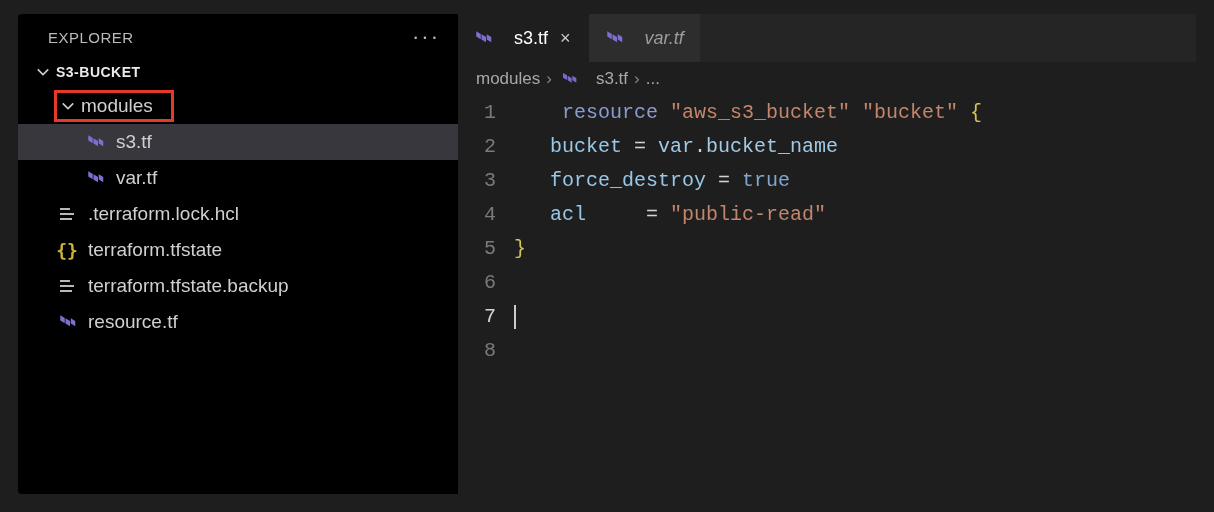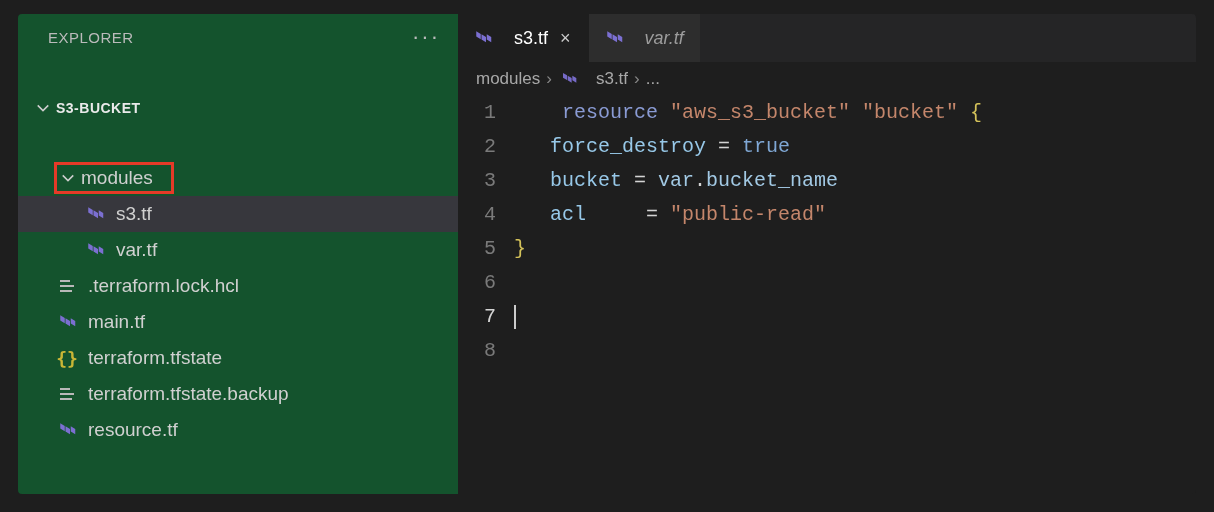--- a/index.html
+++ b/index.html
@@ -18,25 +18,24 @@
     display: flex;
     width: 100%;
     height: 100%;
     background: #1e1e1e;
     border-radius: 4px;
     overflow: hidden;
   }
   
   .sidebar {
     width: 440px;
-    background: #14532d;
+    background: #000000;
     display: flex;
     flex-direction: column;
     padding-top: 8px;
-    gap: 36px;
   }
   .sidebar-header {
     display: flex;
     align-items: center;
     justify-content: space-between;
     padding: 4px 14px 10px 30px;
     color: #bbb;
     font-size: 15px;
     letter-spacing: .5px;
   }
@@ -225,28 +224,20 @@
           </div>
           <div class="tree-row indent-0">
             <span class="file-icon list-icon">
               <span class="list-lines">
                 <span></span>
                 <span></span>
                 <span></span>
               </span>
             </span>
             <span>.terraform.lock.hcl</span>
-          </div>
-          <div class="tree-row indent-0">
-            <span class="file-icon tf-icon">
-              <svg width="18" height="18" viewBox="0 0 24 24">
-                <path fill="#7b6fd1" d="M3 3l6 3.5v7L3 10V3zm7 4l6 3.5v7l-6-3.5V7zm7 0l6 3.5v7l-6-3.5V7z"></path>
-              </svg>
-            </span>
-            <span>main.tf</span>
           </div>
           <div class="tree-row indent-0">
             <span class="file-icon json-icon">
               <span style="color:#c9b636;font-weight:700;font-family:Consolas,monospace;">{}</span>
             </span>
             <span>terraform.tfstate</span>
           </div>
           <div class="tree-row indent-0">
             <span class="file-icon list-icon">
               <span class="list-lines">
@@ -309,22 +300,22 @@
           <div>2</div>
           <div>3</div>
           <div>4</div>
           <div>5</div>
           <div>6</div>
           <div class="current">7</div>
           <div>8</div>
         </div>
       <div class="code-lines">
         <div class="line"><span class="tok-kw">resource</span> <span class="tok-str">"aws_s3_bucket"</span> <span class="tok-str">"bucket"</span> <span class="tok-brace">{</span></div>
+        <div class="line">   <span class="tok-prop">bucket</span><span> = </span><span class="tok-var">var</span><span>.</span><span class="tok-var">bucket_name</span></div>
         <div class="line">   <span class="tok-prop">force_destroy</span><span> = </span><span class="tok-true">true</span></div>
-        <div class="line">   <span class="tok-prop">bucket</span><span> = </span><span class="tok-var">var</span><span>.</span><span class="tok-var">bucket_name</span></div>
         <div class="line">   <span class="tok-prop">acl</span><span>     = </span><span class="tok-str">"public-read"</span></div>
         <div class="line"><span class="tok-brace">}</span></div>
         <div class="line"></div>
         <div class="line"><span class="cursor"></span></div>
         <div class="line"></div>
       </div>
     </div>
   </div>
 </div>
 

